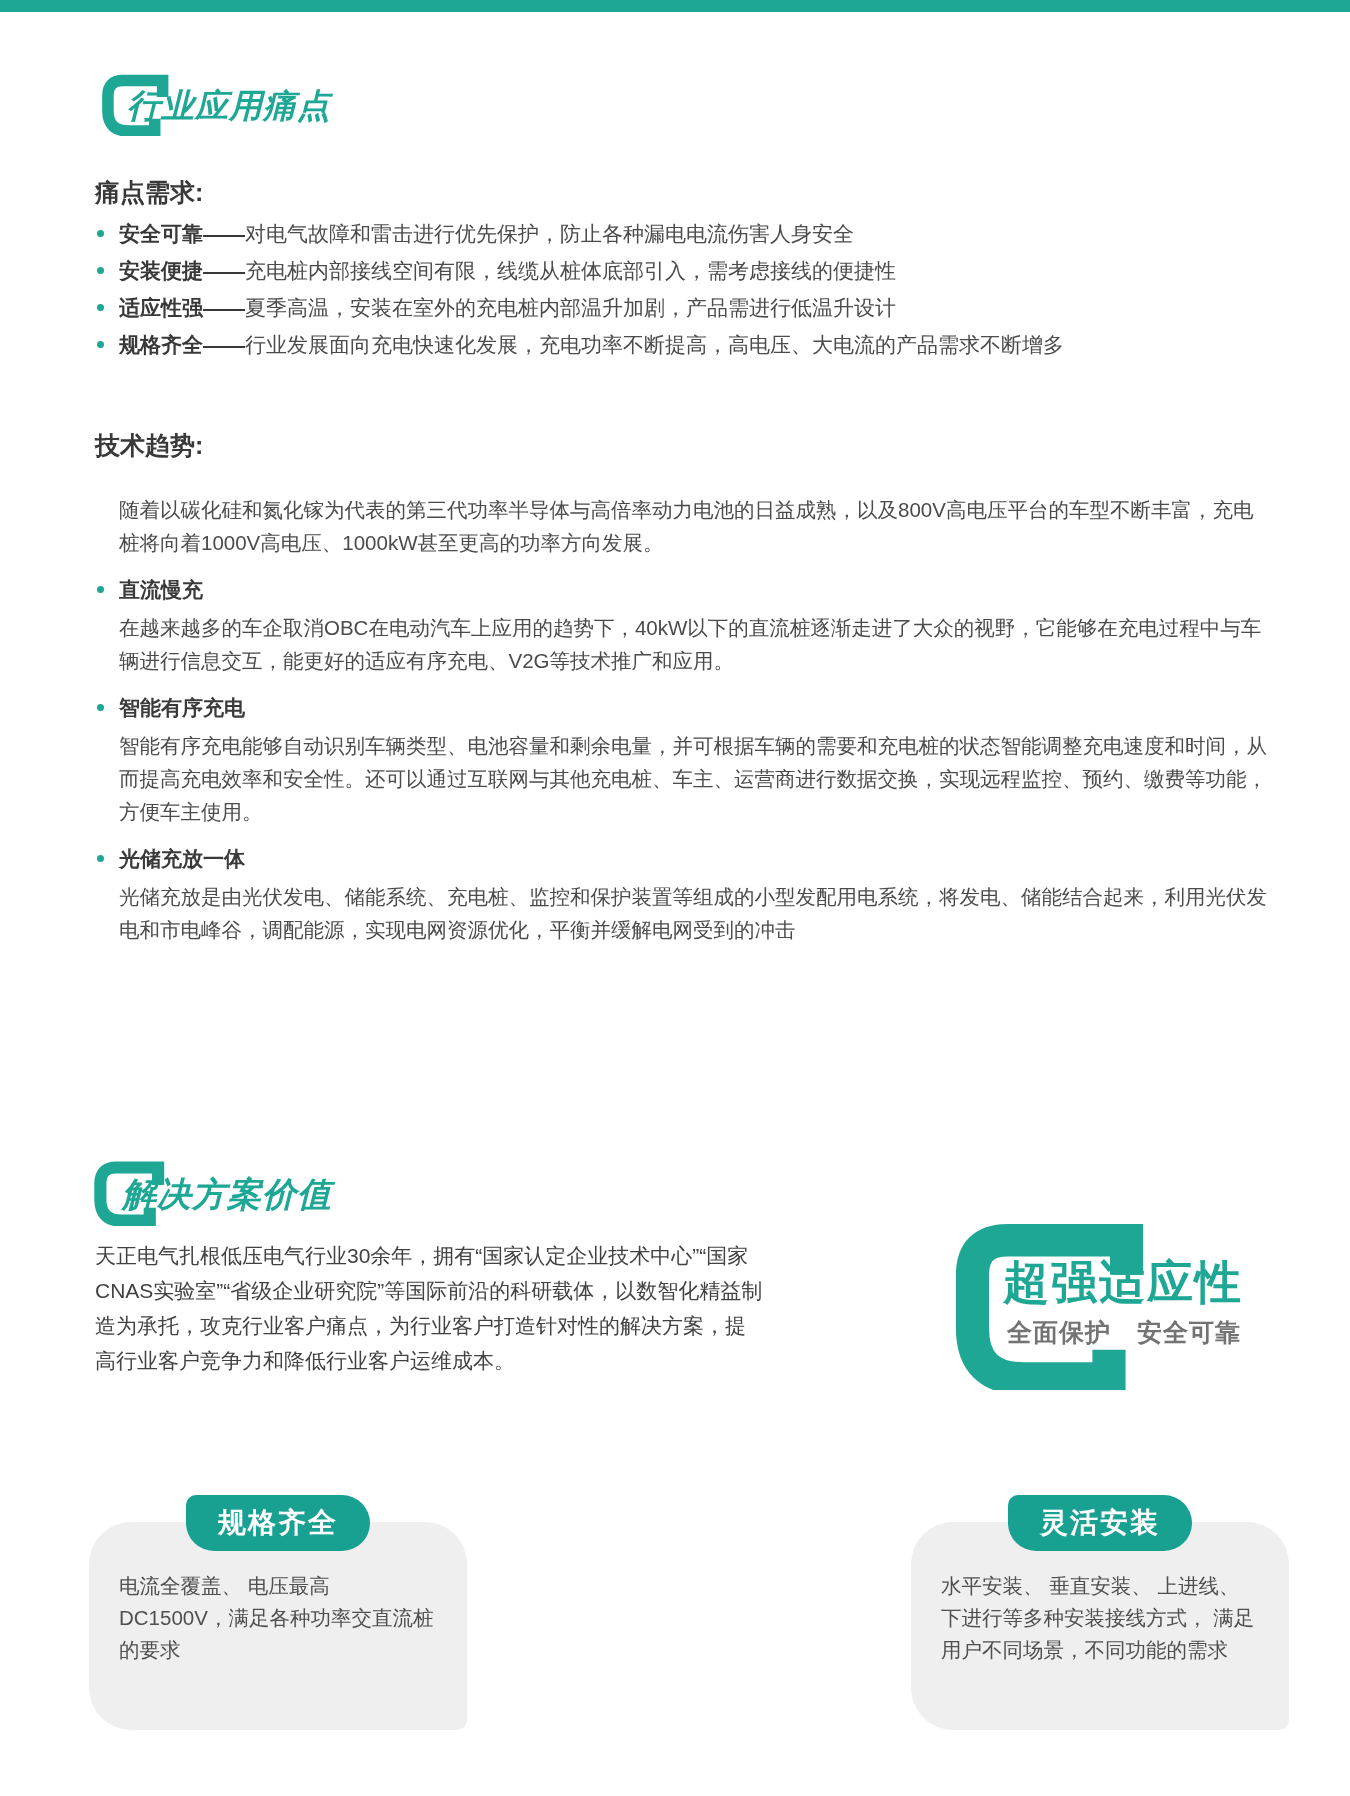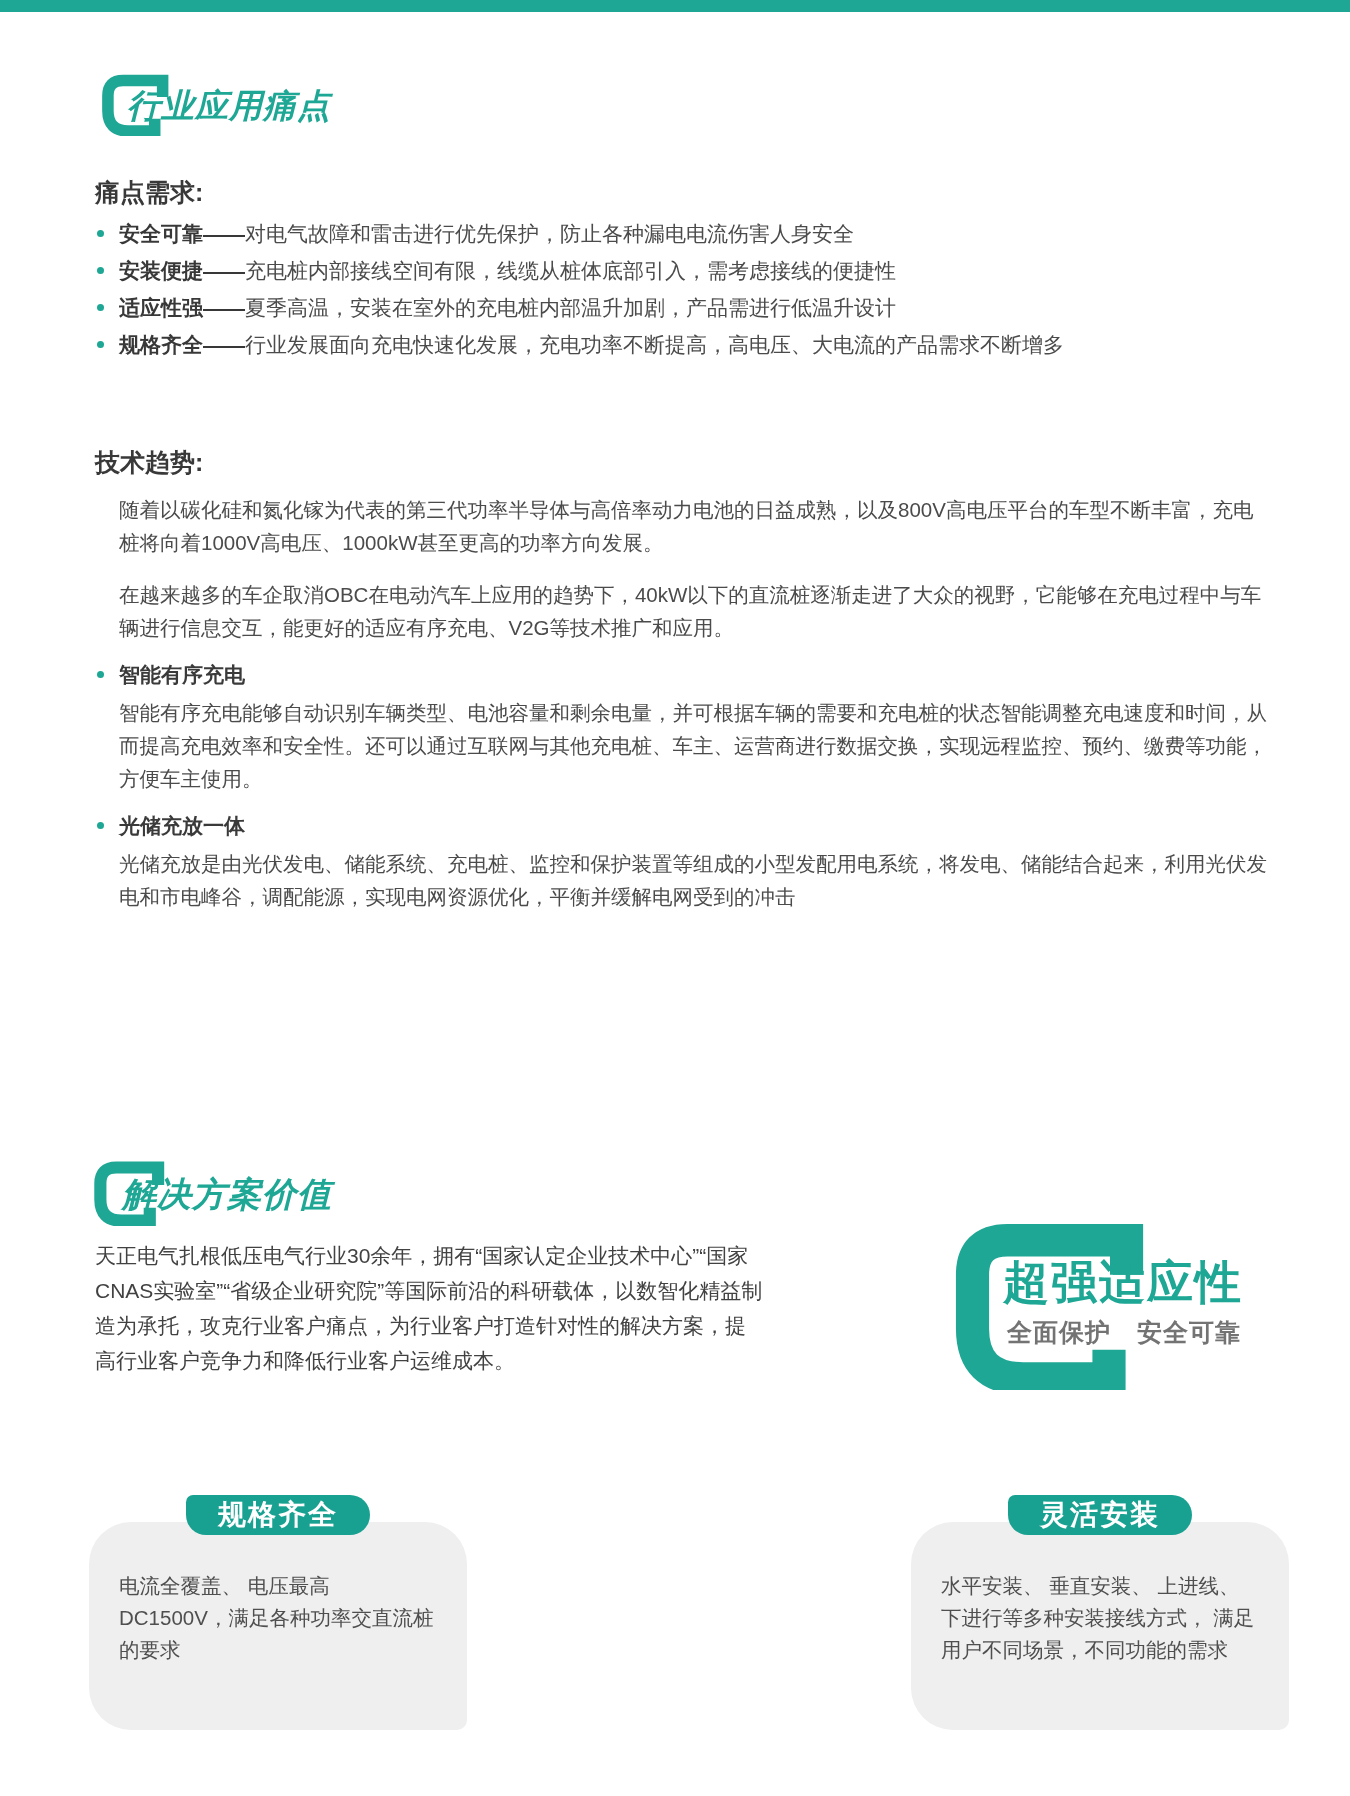--- a/index.html
+++ b/index.html
@@ -12,41 +12,41 @@
   
   .sec-icon{position:absolute;}
   .sec-title{position:absolute;font-weight:bold;color:#1EA794;letter-spacing:1px;font-style:italic;}
   .sec1-icon{left:100px;top:64px;width:72px;height:72px;}
   .sec1-title{left:127px;top:84px;font-size:33px;}
   .sec2-icon{left:92px;top:1150px;width:76px;height:76px;}
   .sec2-title{left:122px;top:1172px;font-size:34px;}
 
   .block-heading{position:absolute;left:95px;font-size:25px;font-weight:bold;color:#393939;}
   .pain-heading{top:176px;}
-  .trend-heading{top:446px;}
+  .trend-heading{top:429px;}
 
   .pain-list{position:absolute;left:95px;top:222px;list-style:none;margin:0;padding:0;}
   .pain-list li{position:relative;padding-left:24px;margin-bottom:14px;font-size:21px;line-height:23px;color:#4B4B4B;}
   .dot{position:absolute;left:2px;top:8px;width:7px;height:7px;border-radius:50%;background:#1EA794;}
   .b-label{font-weight:bold;color:#383838;}
 
   .trend-list{position:absolute;left:95px;top:484px;width:1175px;}
   .t-label{position:relative;padding-left:24px;font-size:21px;font-weight:bold;color:#3A3A3A;line-height:24px;}
   .t-label .dot{top:8px;}
   .trend-list p{margin:9px 0 19px 24px;font-size:20.5px;line-height:33px;color:#4B4B4B;}
 
   .intro{position:absolute;left:95px;top:1238px;width:668px;font-size:21px;line-height:35px;color:#424242;margin:0;}
 
   .badge-svg{position:absolute;left:953px;top:1198px;width:195px;height:192px;}
   .badge-title{position:absolute;left:1003px;top:1252px;font-size:46px;font-weight:bold;color:#1EA794;letter-spacing:2px;font-family:Liberation Serif, serif;}
   .badge-sub{position:absolute;left:1007px;top:1316px;font-size:25px;font-weight:bold;color:#737373;letter-spacing:1px;}
 
   .card{position:absolute;top:1495px;width:378px;height:235px;}
   .card-bg{position:absolute;top:27px;left:0;right:0;bottom:0;background:#EFEFEF;border-radius:42px 42px 10px 42px;}
-  .pill{position:absolute;top:0;left:97px;width:184px;height:40px;background:#18A191;border-radius:10px 28px 28px 28px;
+  .pill{position:absolute;top:0;left:97px;width:184px;height:56px;background:#18A191;border-radius:10px 28px 28px 28px;
         color:#ffffff;font-size:28px;font-weight:bold;display:flex;align-items:center;justify-content:center;letter-spacing:2px;}
   .card-body{position:absolute;top:75px;left:30px;right:24px;font-size:20.5px;line-height:32px;color:#4F4F4F;}
   .card1{left:89px;} .card2{left:500px;} .card3{left:911px;}
 </style>
 </head>
 <body>
 
 <div class="page">
 
   <div class="topbar"></div>
@@ -77,20 +77,24 @@
     </li>
   </ul>
 
   <div class="block-heading trend-heading">技术趋势:</div>
 
   <div class="trend-list">
     <div>
       <p>随着以碳化硅和氮化镓为代表的第三代功率半导体与高倍率动力电池的日益成熟，以及800V高电压平台的车型不断丰富，充电桩将向着1000V高电压、1000kW甚至更高的功率方向发展。</p>
     </div>
     <div>
+      <div class="t-label">
+        <span class="dot"></span>
+        <span>直流慢充</span>
+      </div>
       <p>在越来越多的车企取消OBC在电动汽车上应用的趋势下，40kW以下的直流桩逐渐走进了大众的视野，它能够在充电过程中与车辆进行信息交互，能更好的适应有序充电、V2G等技术推广和应用。</p>
     </div>
     <div>
       <div class="t-label">
         <span class="dot"></span>
         <span>智能有序充电</span>
       </div>
       <p>智能有序充电能够自动识别车辆类型、电池容量和剩余电量，并可根据车辆的需要和充电桩的状态智能调整充电速度和时间，从而提高充电效率和安全性。还可以通过互联网与其他充电桩、车主、运营商进行数据交换，实现远程监控、预约、缴费等功能，方便车主使用。</p>
     </div>
     <div>

